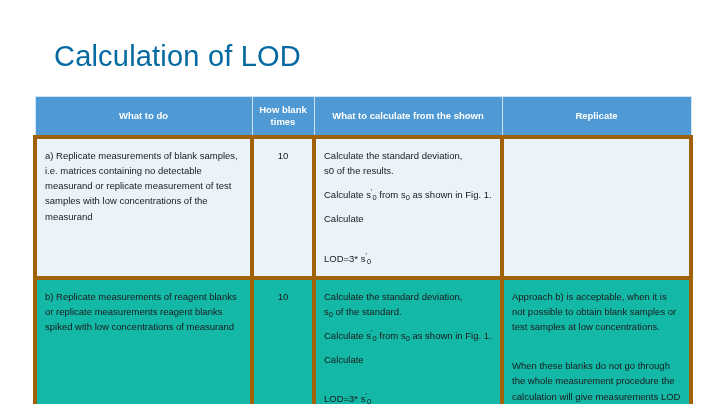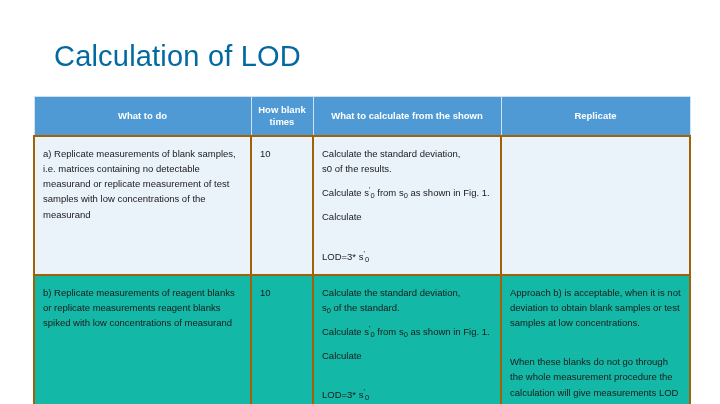--- a/index.html
+++ b/index.html
@@ -50,26 +50,26 @@
     vertical-align: middle;
     padding: 7px 6px;
     border: 1px solid #cfe2f3;
     line-height: 1.25;
   }
   table.lod td {
     font-size: 9.5px;
     color: #1a1a1a;
     vertical-align: top;
     padding: 9px 8px 10px 8px;
-    border: 2px solid #a16207;
+    border: 4px solid #a16207;
     line-height: 1.6;
   }
   tr.row-a td { background: #eaf2fa; }
   tr.row-b td { background: #14b8a6; }
-  td.center { text-align: left; }
+  td.center { text-align: center; }
   .cell-line { display: block; }
   .cell-para { display: block; margin-bottom: 9px; }
   .cell-para:last-child { margin-bottom: 0; margin-top: 24px; }
   sub {
     font-size: 7.5px;
     vertical-align: baseline;
     position: relative;
     top: 2px;
   }
   sup {
@@ -127,21 +127,21 @@
           <td>
             <span class="cell-para">
               <span class="cell-line">Calculate the standard deviation,</span>
               <span class="cell-line"><span>s</span><sub>0</sub><span> of the standard.</span></span>
             </span>
             <span class="cell-para"><span>Calculate s</span><sup>'</sup><sub>0</sub><span> from s</span><sub>0</sub><span> as shown in Fig. 1.</span></span>
             <span class="cell-para">Calculate</span>
             <span class="cell-para"><span>LOD=3* s</span><sup>'</sup><sub>0</sub></span>
           </td>
           <td>
-            <span class="cell-para">Approach b) is acceptable, when it is not deviation to obtain blank samples or test samples at low concentrations.</span>
+            <span class="cell-para">Approach b) is acceptable, when it is not possible to obtain blank samples or test samples at low concentrations.</span>
             <span class="cell-para">When these blanks do not go through the whole measurement procedure the calculation will give measurements LOD</span>
           </td>
         </tr>
       </tbody>
     </table>
   </div>
 
 </div>
 
 </body></html>

